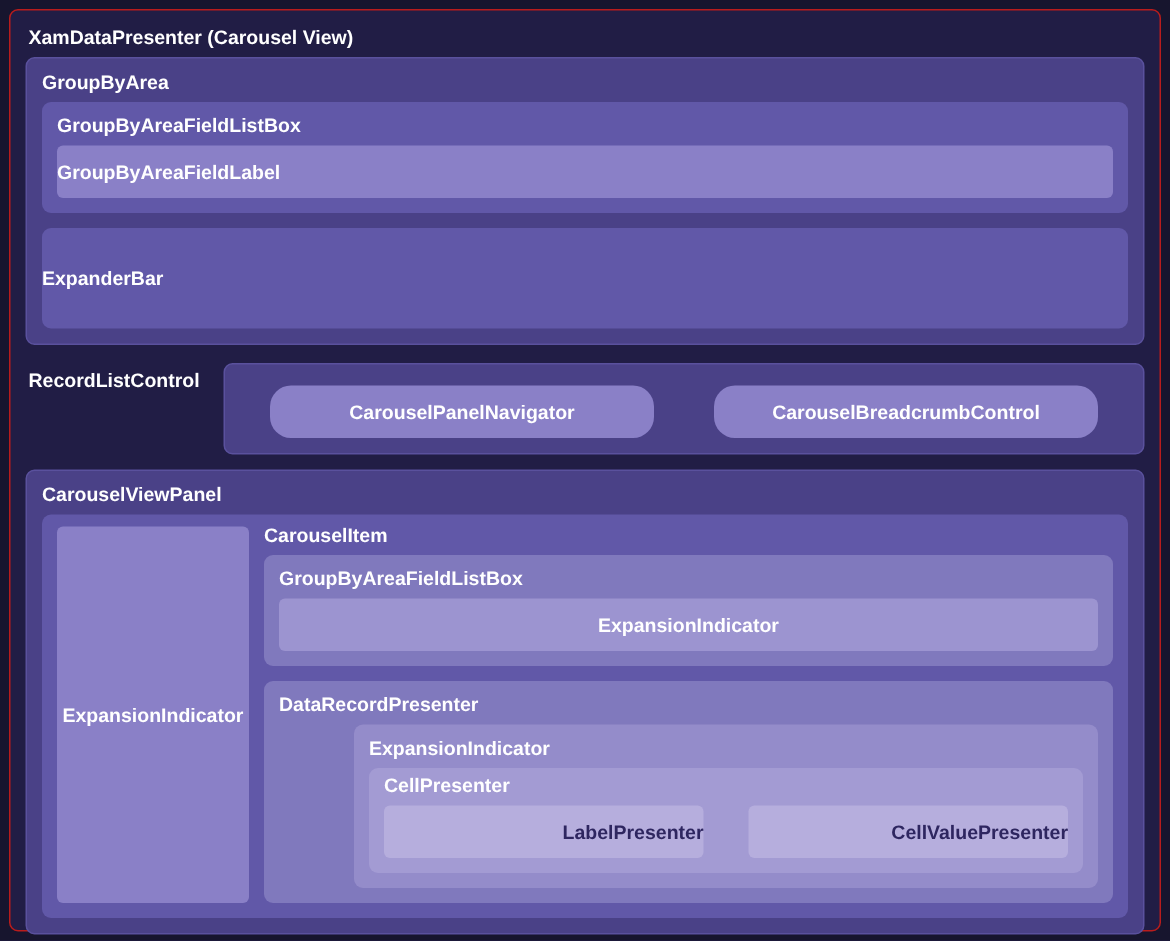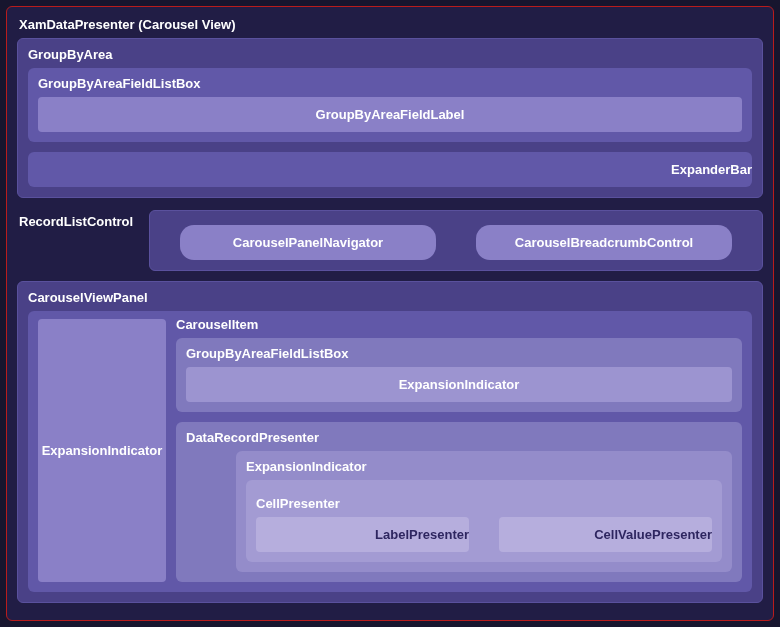--- a/index.html
+++ b/index.html
@@ -29,30 +29,29 @@
   }
   .listbox {
     background: #6158a8;
     border-radius: 6px;
     padding: 8px 10px 10px 10px;
     margin-top: 6px;
   }
   .fieldlabel {
     background: #8a80c7;
     border-radius: 4px;
-    text-align: center;
     padding: 10px 0;
     margin-top: 6px;
     color: #fff;
   }
   .expanderbar {
     background: #6158a8;
     border-radius: 6px;
-    text-align: right;
-    padding: 10px 0;
+    text-align: left;
+    padding: 26px 0;
     margin-top: 10px;
   }
   .recordrow { display: flex; margin-top: 12px; gap: 0; }
   .recordlistcontrol { flex: 0 0 132px; padding: 4px 0 0 2px; }
   .adorner {
     flex: 1;
     background: #4a4187;
     border: 1px solid #5a519d;
     border-radius: 6px;
     padding: 8px 10px 10px 10px;
@@ -110,21 +109,21 @@
   .cellarea {
     background: #948cca;
     border-radius: 6px;
     padding: 8px 10px 10px 10px;
     margin-top: 6px;
     margin-left: 50px;
   }
   .cellpresenter {
     background: #a39bd3;
     border-radius: 6px;
-    padding: 16px 10px 10px 10px;
+    padding: 4px 10px 10px 10px;
     margin-top: 6px;
   }
   .bottomrow { display: flex; gap: 30px; margin-top: 6px; }
   .bottomcell {
     flex: 1;
     background: #b6aedd;
     border-radius: 4px;
     text-align: right;
     padding: 10px 0;
     color: #2e2660;

